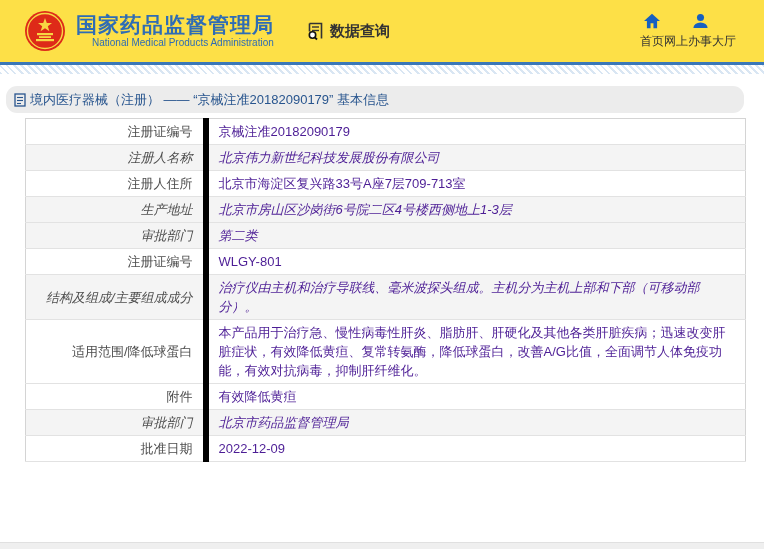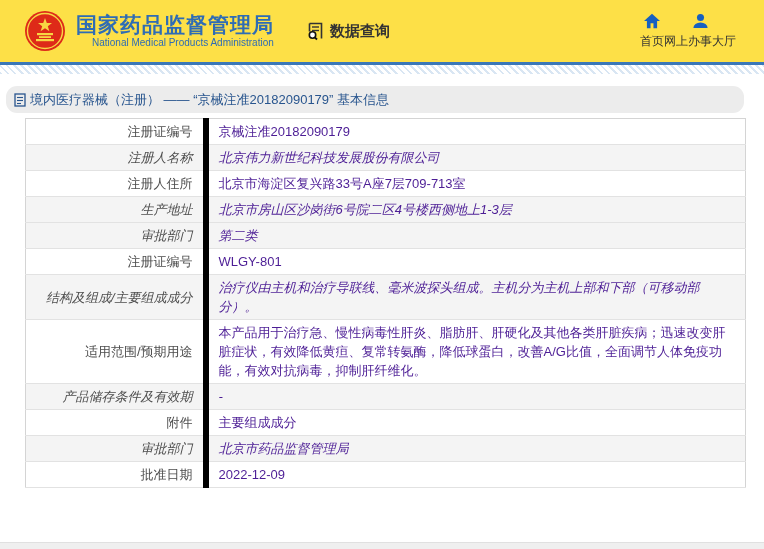--- a/index.html
+++ b/index.html
@@ -178,30 +178,26 @@
         </tr>
         <tr class="odd">
           <td class="label-cell"><span>注册证编号</span></td>
           <td class="value-cell">WLGY-801</td>
         </tr>
         <tr class="even">
           <td class="label-cell"><span>结构及组成/主要组成成分</span></td>
           <td class="value-cell">治疗仪由主机和治疗导联线、毫米波探头组成。主机分为主机上部和下部（可移动部分）。</td>
         </tr>
         <tr class="odd">
-          <td class="label-cell"><span>适用范围/预期用途</span></td>
+          <td class="label-cell"><span>适用范围/降低球蛋白</span></td>
           <td class="value-cell">本产品用于治疗急、慢性病毒性肝炎、脂肪肝、肝硬化及其他各类肝脏疾病；迅速改变肝脏症状，有效降低黄疸、复常转氨酶，降低球蛋白，改善A/G比值，全面调节人体免疫功能，有效对抗病毒，抑制肝纤维化。</td>
         </tr>
-        <tr class="even">
-          <td class="label-cell"><span>产品储存条件及有效期</span></td>
-          <td class="value-cell">-</td>
-        </tr>
         <tr class="odd">
           <td class="label-cell"><span>附件</span></td>
-          <td class="value-cell">主要组成成分</td>
+          <td class="value-cell">有效降低黄疸</td>
         </tr>
         <tr class="even">
           <td class="label-cell"><span>审批部门</span></td>
           <td class="value-cell">北京市药品监督管理局</td>
         </tr>
         <tr class="odd">
           <td class="label-cell"><span>批准日期</span></td>
           <td class="value-cell">2022-12-09</td>
         </tr>
       </tbody>

